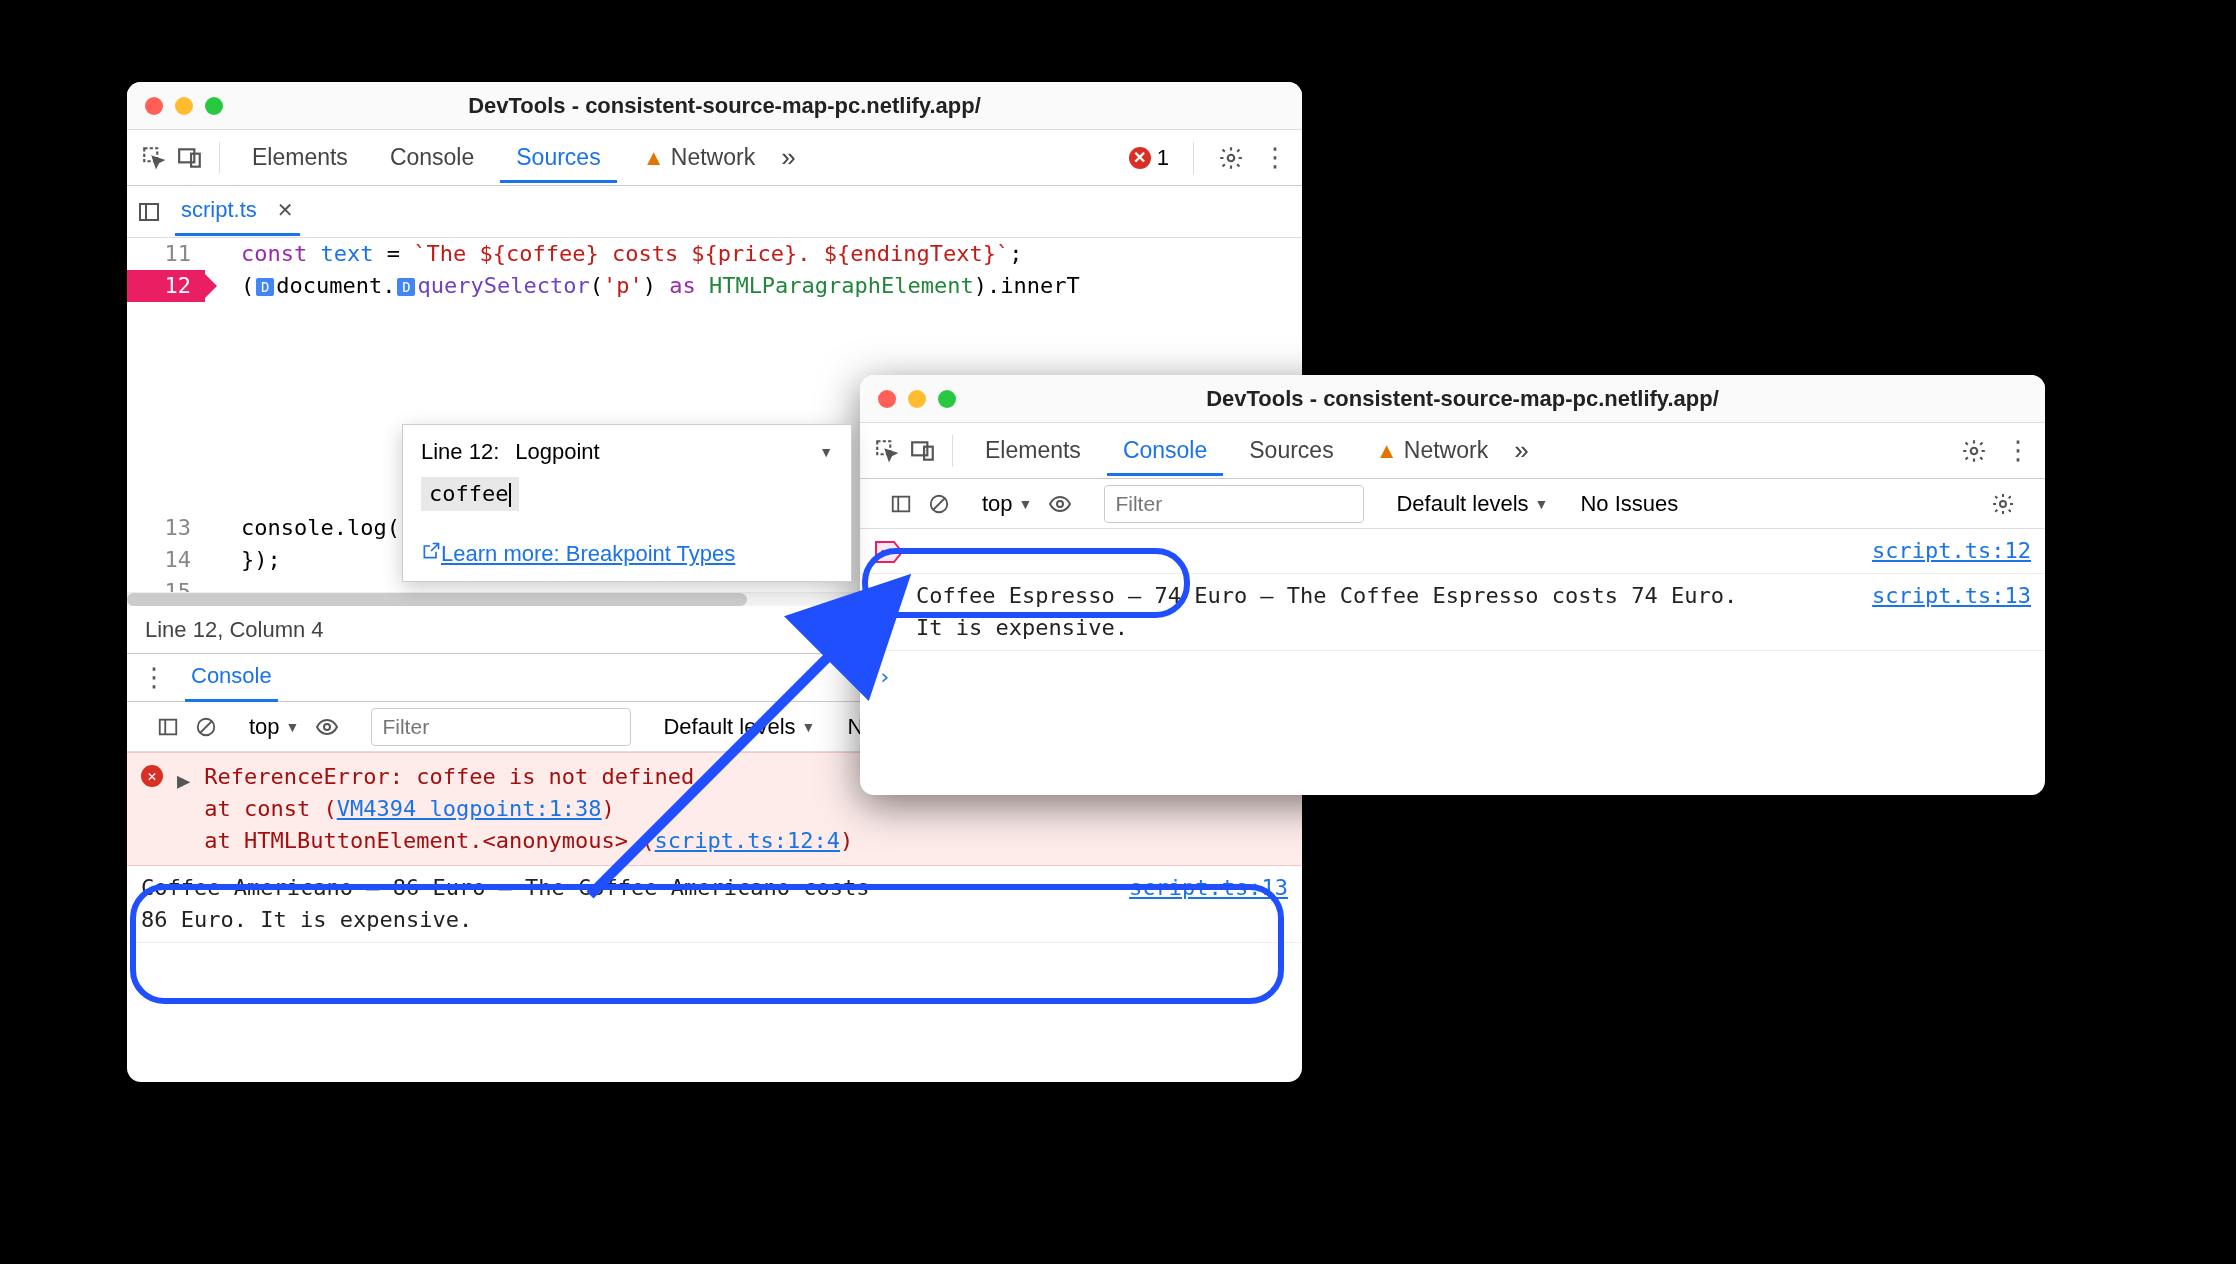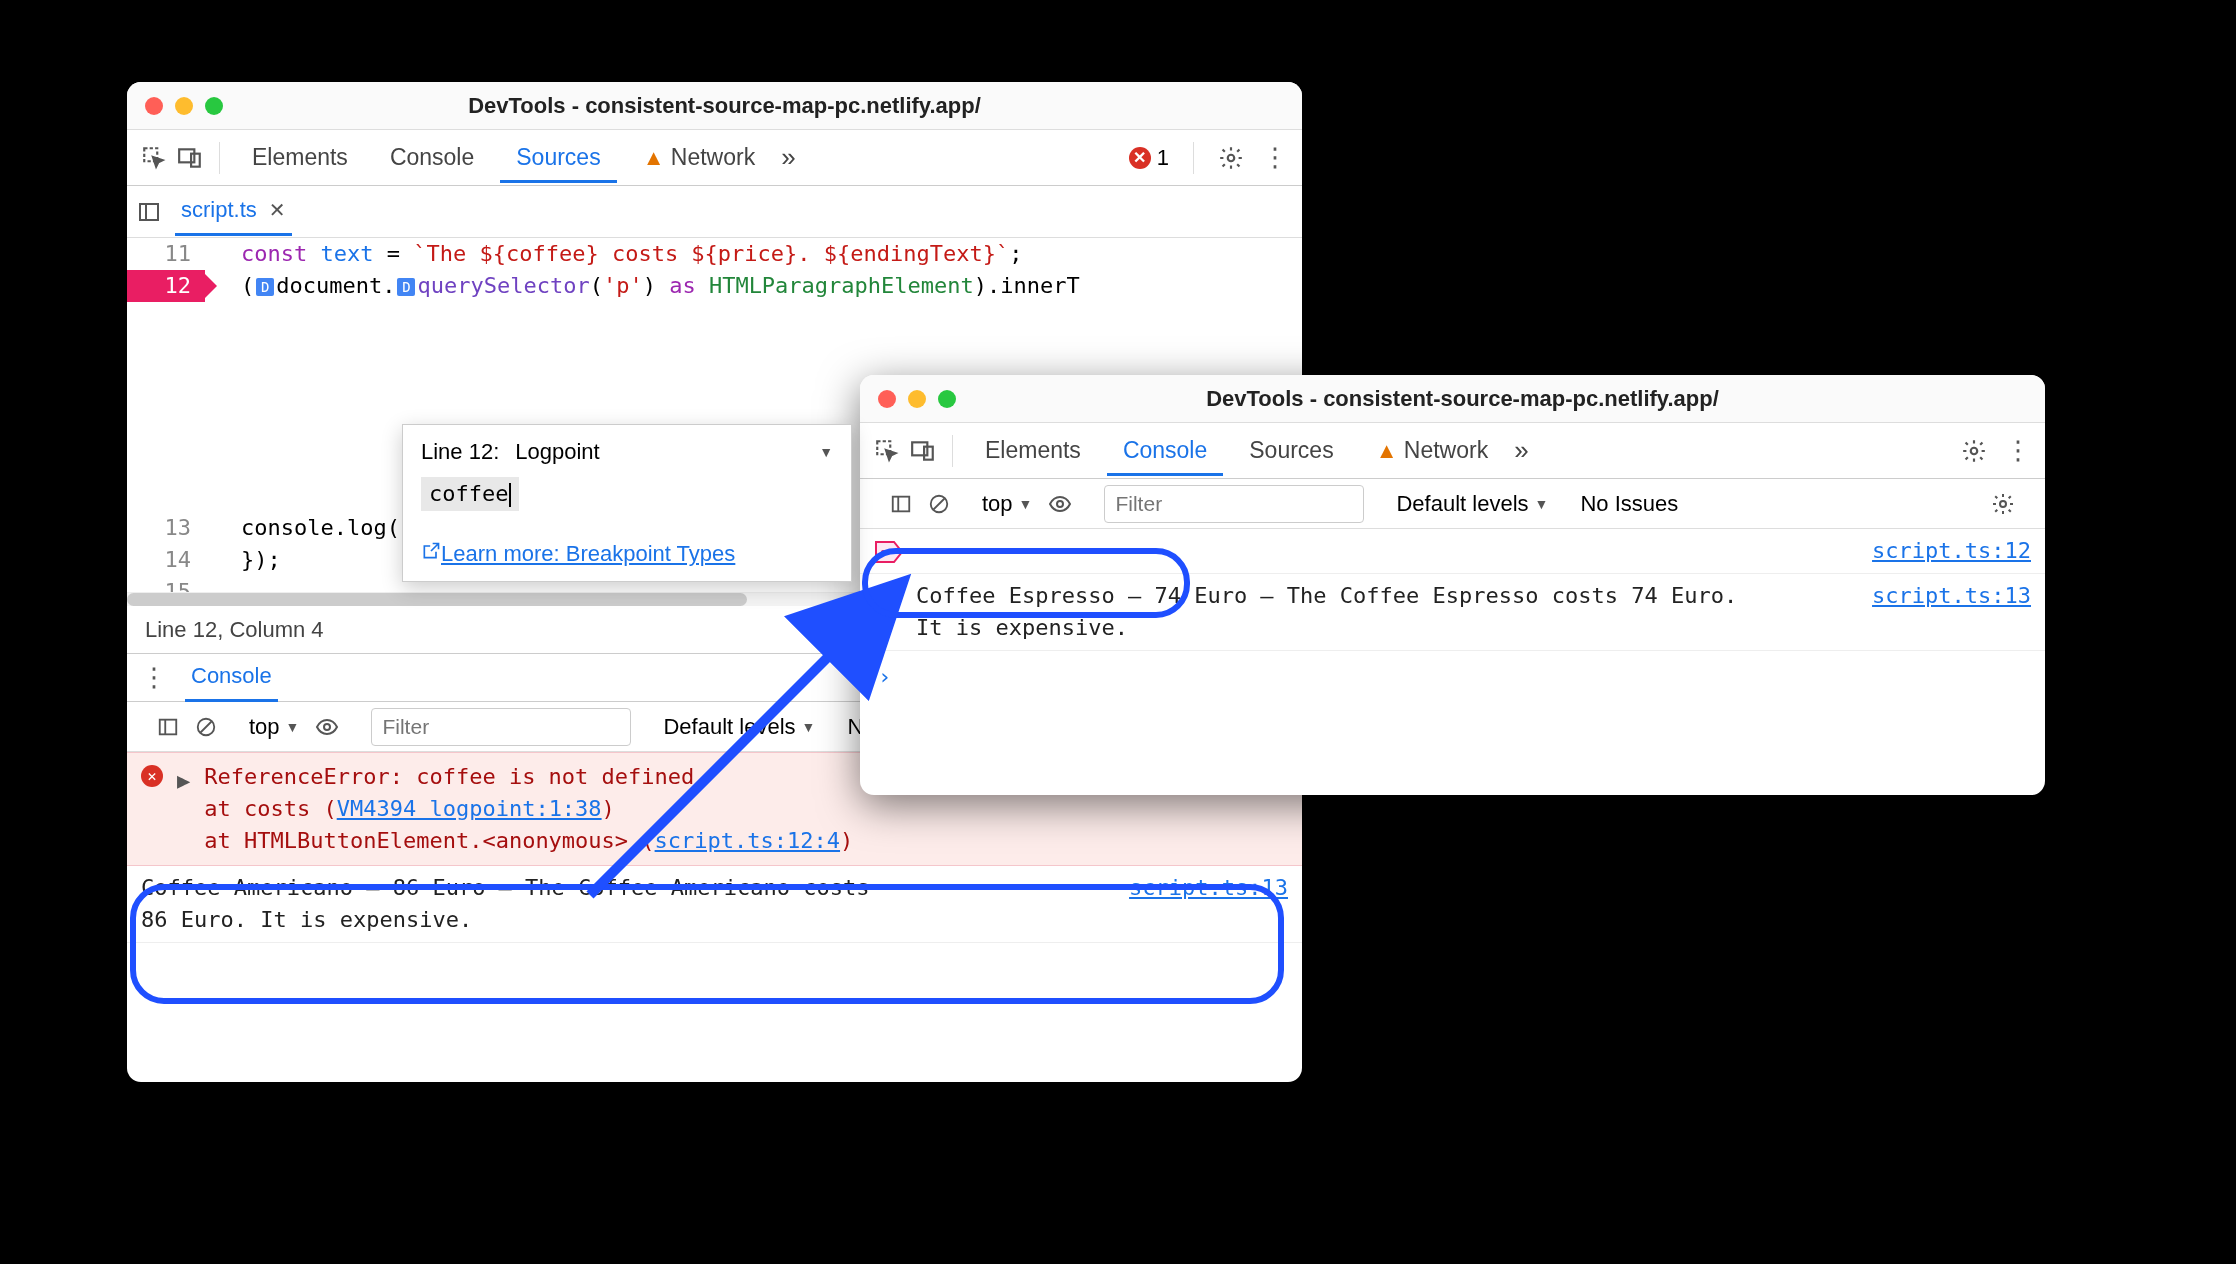--- a/index.html
+++ b/index.html
@@ -47,21 +47,21 @@
   }
   .toolbar .sep { width: 1px; height: 32px; background: #ddd; margin: 0 6px; }
   .tab { padding: 12px 16px; cursor: pointer; color: #444; font-size: 23px; }
   .tab.active { color: #1a73e8; border-bottom: 3px solid #1a73e8; font-weight: 500; padding-bottom:9px;}
   .warn-tri { color: #e37400; font-size: 22px; }
   .toolbar-right { margin-left: auto; display:flex; align-items:center; gap:18px;}
   .err-badge { display:flex; align-items:center; gap:6px;}
   .err-circle { width:22px;height:22px;border-radius:50%;background:#d93025;color:#fff;display:flex;align-items:center;justify-content:center;font-size:16px;font-weight:bold;}
 
   .filerow { height: 52px; display:flex; align-items:center; padding: 0 10px; border-bottom:1px solid #ddd; gap:14px;}
-  .filetab { color:#1a73e8; padding:10px 6px; border-bottom:3px solid #1a73e8; display:flex; gap:12px; align-items:center;}
+  .filetab { color:#1a73e8; padding:10px 6px; border-bottom:3px solid #1a73e8; display:flex; gap:20px; align-items:center;}
   .close-x { color:#555; font-size:20px;}
 
   .code { font-family: Menlo, Consolas, monospace; font-size: 22px; line-height: 32px; }
   .codeline { white-space: pre; display:flex;}
   .lineno { display:inline-block; width:78px; text-align:right; padding-right:14px; color:#888;}
   .lineno.bp { background:#e91e63; color:#fff; position:relative;}
   .lineno.bp::after { content:''; position:absolute; right:-12px; top:0; border:16px solid transparent; border-left-color:#e91e63; border-right:0;}
   .bp-dots { position:absolute; left:-18px; top:6px; color:#fff; font-size:18px;}
   .linebody { padding-left: 36px; flex:1;}
   .kw { color:#9c27b0;}
@@ -278,21 +278,21 @@
         </svg>
     </span>
   </div>
 
   <div class="console-body">
     <div class="errentry">
       <div class="x">✕</div>
       <div class="tri">▶</div>
       <div class="errtext">
         <div>ReferenceError: coffee is not defined</div>
-        <div><span>    at costs (</span><span class="link">VM4394 logpoint:1:38</span><span>)</span></div>
+        <div><span>    at const (</span><span class="link">VM4394 logpoint:1:38</span><span>)</span></div>
         <div><span>    at HTMLButtonElement.&lt;anonymous&gt; (</span><span class="link">script.ts:12:4</span><span>)</span></div>
       </div>
       <a class="srclink">script.ts:12</a>
     </div>
     <div class="logentry">
       <div class="logtext" style="max-width:740px;">Coffee Americano – 86 Euro – The Coffee Americano costs 86 Euro. It is expensive.</div>
       <a class="srclink">script.ts:13</a>
     </div>
   </div>
 </div>

